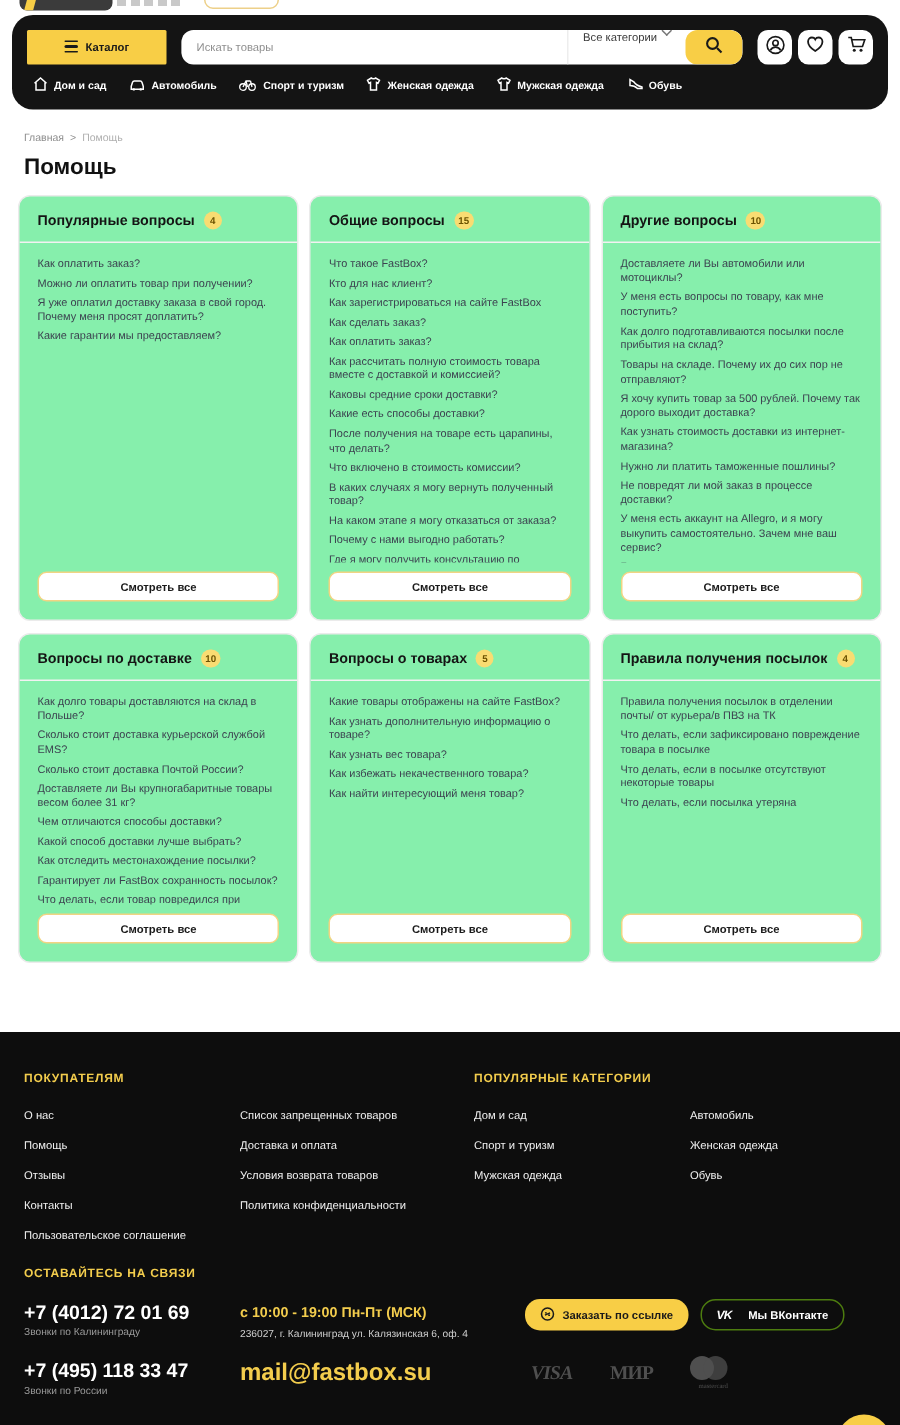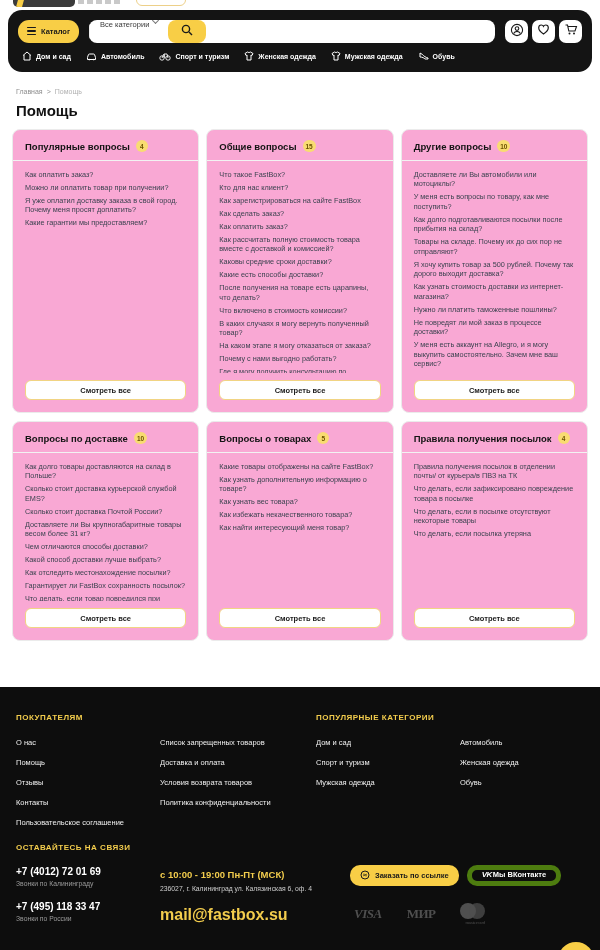--- a/index.html
+++ b/index.html
@@ -14,21 +14,21 @@
     background:#F8CE46; transform:skewX(-15deg); }
   .txt-frag { position:absolute; left:78px; top:0; width:44px; height:4px;
     background:repeating-linear-gradient(90deg,#c9c9c9 0 6px,transparent 6px 9px); }
   .pill-frag { position:absolute; left:136px; top:-6px; width:50px; height:12px;
     border:1px solid #EDD089; border-radius:8px; background:#fff; }
 
   
   .header { margin:2px 8px 0; background:#141414; border-radius:14px; padding:9px 10px 8px; }
   .header-row { display:flex; align-items:center; height:24px; }
   .catalog-btn { display:flex; align-items:center; gap:5px; background:#F8CE46; border:none;
-    border-radius:11px; height:23px; padding:0 9px; font-family:inherit; font-size:7.5px;
+    border-radius:1px; height:23px; padding:0 25px; font-family:inherit; font-size:7.5px;
     font-weight:bold; color:#1a1a1a; cursor:pointer; }
   .burger { display:flex; flex-direction:column; gap:2px; }
   .burger span { display:block; width:9px; height:1.4px; background:#1a1a1a; border-radius:1px; }
   .search-unit { flex:1; display:flex; align-items:center; background:#fff; border-radius:8px;
     height:23px; margin:0 10px; overflow:hidden; }
   .search-input { flex:1; border:none; outline:none; font-family:inherit; font-size:7.5px;
     padding:0 10px; color:#222; min-width:0; }
   .search-input::placeholder { color:#8f8f8f; }
   .cat-select { display:flex; align-items:flex-start; gap:4px; font-size:7.5px; color:#3a3a3a;
     padding:0 10px; height:100%; border-left:1px solid #ededed; cursor:pointer; white-space:nowrap; }
@@ -47,21 +47,21 @@
   
   .breadcrumb { padding:0 16px; margin-top:16px; font-size:7px; color:#8d8d8d;
     display:flex; gap:4px; align-items:center; }
   .breadcrumb .crumb-current { color:#b0b0b0; }
   .page-title { padding:0 16px; margin:7px 0 10px; font-size:15px; font-weight:bold; color:#111; }
 
   
   .grid { display:grid; grid-template-columns:repeat(3,1fr); gap:7px; padding:0 12px; }
   .grid.row1 { height:284px; margin-bottom:8px; }
   .grid.row2 { height:220px; }
-  .card { background:#f9a8d4; border:1px solid #ebebeb; border-radius:8px; display:flex;
+  .card { background:#86efac; border:1px solid #ebebeb; border-radius:8px; display:flex;
     flex-direction:column; overflow:hidden; }
   .card-head { display:flex; align-items:center; gap:6px; padding:10px 12px 8px;
     border-bottom:1px solid #f2f2f2; }
   .card-title { font-size:9.5px; font-weight:bold; color:#141414; }
   .badge { min-width:12px; height:12px; padding:0 3px; border-radius:8px; background:#F9DC72;
     color:#6b5200; font-size:6.5px; font-weight:bold; display:flex; align-items:center;
     justify-content:center; }
   .card-body { padding:9px 12px 4px; display:flex; flex-direction:column; gap:3.5px;
     flex:1; overflow:hidden; }
   .question { font-size:7.3px; line-height:1.3; color:#3c4350; cursor:pointer; }
@@ -73,32 +73,32 @@
   
   .footer { position:relative; margin-top:46px; height:272px; background:#0D0D0D; color:#fff; }
   .f-head { font-size:8px; font-weight:bold; color:#F3CD4D; letter-spacing:.5px; }
   .f-cols { display:flex; margin-top:16px; }
   .f-col { width:144px; display:flex; flex-direction:column; }
   .f-link { font-size:7.5px; color:#f0f0f0; height:20px; cursor:pointer; }
   .f-buyers { position:absolute; left:16px; top:26px; }
   .f-cats { position:absolute; left:304px; top:26px;margin-left:12px; }
   .f-stay { position:absolute; left:16px; top:156px; }
   .phone-group { margin-top:14px; }
-  .phone-num { font-size:10px; font-weight:bold; color:#fff; cursor:pointer; }
+  .phone-num { font-size:13px; font-weight:bold; color:#fff; cursor:pointer; }
   .phone-label { font-size:6.8px; color:#9a9a9a; margin-top:3px; }
   .f-contact { position:absolute; left:160px; top:182px; width:180px; }
   .schedule { font-size:9.5px; font-weight:bold; color:#F3CD4D; }
   .address { font-size:6.8px; color:#cfcfcf; margin-top:5px; }
   .email { font-size:16px; font-weight:bold; color:#F3CD4D; margin-top:14px; cursor:pointer; }
   .f-buttons { position:absolute; left:350px; top:178px; display:flex; gap:8px; }
   .order-btn { display:flex; align-items:center; gap:5px; background:#F8CE46; border:none;
     border-radius:10px; height:21px; padding:0 10px; font-family:inherit; font-size:7.5px;
     font-weight:bold; color:#1a1a1a; cursor:pointer; white-space:nowrap; }
-  .vk-btn { display:flex; align-items:flex-start; gap:1px; background:transparent;
-    border:5px solid #4d7c0f; border-radius:10px; height:21px; padding:0 10px; font-family:inherit;
+  .vk-btn { display:flex; align-items:center; gap:11px; background:transparent;
+    border:1px solid #4d7c0f; border-radius:10px; height:21px; padding:0 10px; font-family:inherit;
     font-size:7.5px; font-weight:bold; color:#fff; cursor:pointer; white-space:nowrap; }
   .vk-glyph { font-size:8px; font-weight:900; font-style:italic; letter-spacing:-0.5px; }
   .f-payments { position:absolute; left:354px; top:216px; display:flex; gap:25px;
     align-items:center;font-family:Liberation Serif, serif; }
   .pay-visa { font-size:13px; font-weight:900; font-style:italic; color:#4f4f4f;
     letter-spacing:-0.5px; }
   .pay-mir { font-size:13px; font-weight:900; color:#4f4f4f; letter-spacing:-0.5px; }
   .pay-mc { position:relative; width:30px; height:22px; }
   .pay-mc .c1,.pay-mc .c2 { position:absolute; top:0; width:16px; height:16px;
     border-radius:50%; background:#4f4f4f; }
@@ -123,20 +123,21 @@
   <div class="header-row">
     <button class="catalog-btn">
       <span class="burger">
           <span></span>
           <span></span>
           <span></span>
         </span>
       <span>Каталог</span>
     </button>
     <div class="search-unit">
+      <input class="search-input" type="text" placeholder="Искать товары" style="">
       <div class="cat-select">
         <span>Все категории</span>
         <span class="chev"></span>
       </div>
       <button class="search-btn">
         <span>
           <svg width="12" height="12" viewBox="0 0 12 12" fill="none" stroke="#1a1a1a" stroke-width="1.4">
             <circle cx="5" cy="5" r="3.6"></circle>
               <line x1="8" y1="8" x2="11" y2="11"></line>
           </svg>

